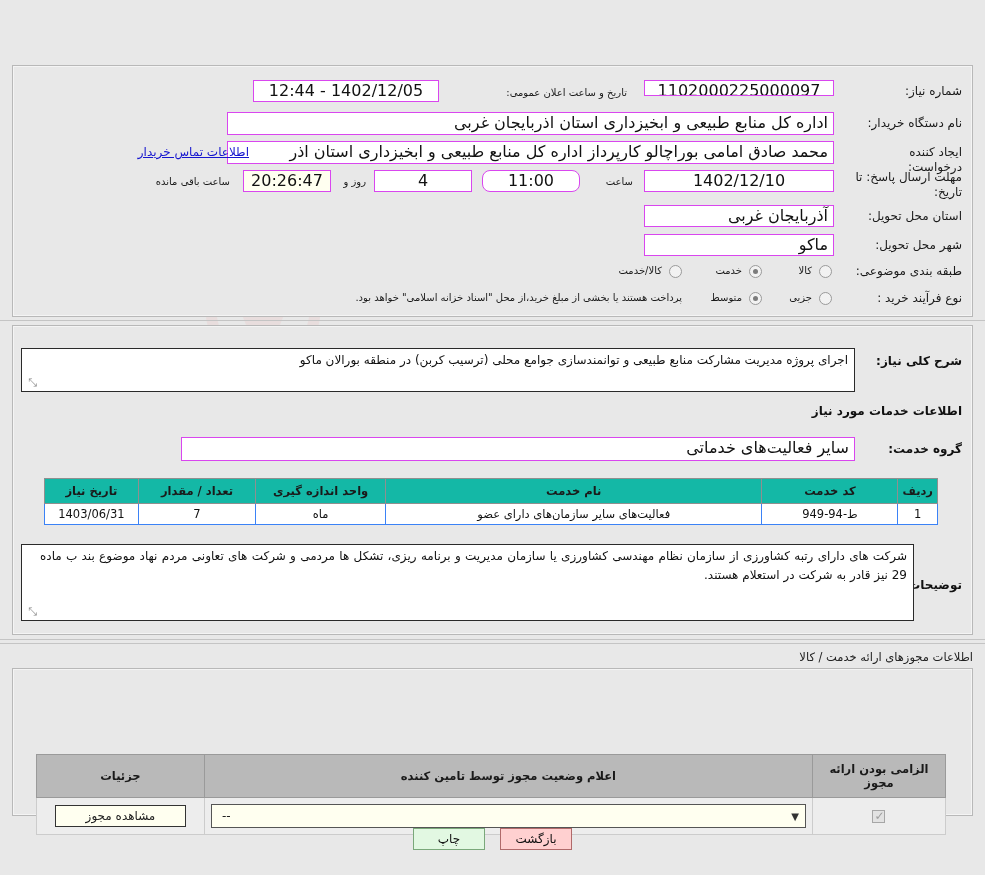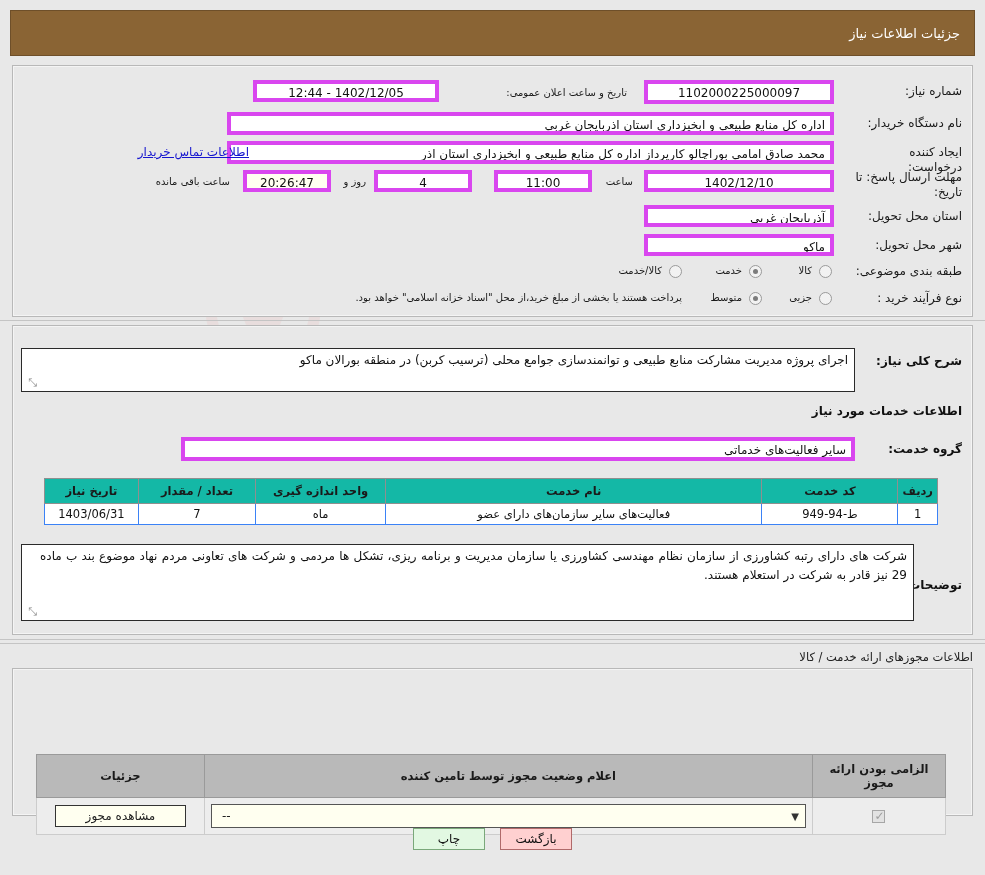--- a/index.html
+++ b/index.html
@@ -61,22 +61,22 @@
     text-align: right;
     line-height: 15px;
   }
   .inline-label {
     position: absolute; font-size: 10px; color:#1a1a1a; line-height: 18px;
   }
 
   .tbox {
     position: absolute;
     background: #ffffff;
-    border: 4px solid #d946ef;
-    font-size: 12px;
+    border: 1px solid #d946ef;
+    font-size: 16px;
     color: #111;
     padding: 1px 5px;
     line-height: 17px;
     white-space: nowrap;
     overflow: hidden;
     font-family: "DejaVu Sans", "Liberation Sans", sans-serif;
     margin-left: 25px;
   }
   .tbox.center { text-align: center; }
   .tbox.right  { text-align: right; }
@@ -191,45 +191,40 @@
   <div class="watermark">
     <div class="wm-inner">
       <svg class="wm-shield" width="120" height="140" viewBox="0 0 120 140">
         <path d="M60 6 L112 26 L112 74 C112 108 88 126 60 136 C32 126 8 108 8 74 L8 26 Z" fill="none" stroke="#e9bcbc" stroke-width="11"></path>
         <path d="M34 52 L52 96 L60 74 L68 96 L86 52" fill="none" stroke="#e9bcbc" stroke-width="12" stroke-linejoin="round"></path>
       </svg>
       <div class="wm-text">AriaTender.net</div>
     </div>
   </div>
 
-  <div class="hdr-wrap">
-    <div class="header-bar">
-      <span>جزئیات اطلاعات نیاز</span>
-    </div>
-  </div>
 
   <div class="panel" id="panel-top">
 
     <div class="fld-label" style="right:10px; top:18px; width:110px;">شماره نیاز:</div>
-    <div class="tbox center" style="right:138px; top:14px; width:190px; height:24px;">1102000225000097</div>
+    <div class="tbox center" style="right:138px; top:14px; width:190px; height:16px;">1102000225000097</div>
 
     <div class="inline-label" style="right:345px; top:18px;">تاریخ و ساعت اعلان عمومی:</div>
     <div class="tbox center" style="right:533px; top:14px; width:186px; height:22px;">1402/12/05 - 12:44</div>
 
     <div class="fld-label" style="right:10px; top:50px; width:110px;">نام دستگاه خریدار:</div>
     <div class="tbox right" style="right:138px; top:46px; width:607px; height:23px;">اداره کل منابع طبیعی و ابخیزداری استان اذربایجان غربی</div>
 
     <div class="fld-label" style="right:10px; top:79px; width:110px;">ایجاد کننده درخواست:</div>
     <div class="tbox right" style="right:138px; top:75px; width:607px; height:23px;">محمد صادق امامی بوراچالو کارپرداز اداره کل منابع طبیعی و ابخیزداری استان اذر</div>
     <a class="linkish" href="#" style="position:absolute; right:723px; top:79px; font-size:12px;">اطلاعات تماس خریدار</a>
 
     <div class="fld-label" style="right:10px; top:104px; width:110px;">مهلت ارسال پاسخ: تا تاریخ:</div>
     <div class="tbox center" style="right:138px; top:104px; width:190px; height:22px;">1402/12/10</div>
     <div class="inline-label" style="right:339px; top:107px;">ساعت</div>
-    <div class="tbox center" style="right:380px; top:104px; width:98px; height:22px;">11:00</div>
+    <div class="tbox center" style="right:392px; top:104px; width:98px; height:22px;border-radius:8px;">11:00</div>
     <div class="tbox center" style="right:500px; top:104px; width:98px; height:22px;">4</div>
     <div class="inline-label" style="right:606px; top:107px;">روز و</div>
     <div class="tbox cream center" style="right:641px; top:104px; width:88px; height:22px;">20:26:47</div>
     <div class="inline-label" style="right:742px; top:107px;">ساعت باقی مانده</div>
 
     <div class="fld-label" style="right:10px; top:143px; width:110px;">استان محل تحویل:</div>
     <div class="tbox right" style="right:138px; top:139px; width:190px; height:22px;">آذربایجان غربی</div>
 
     <div class="fld-label" style="right:10px; top:172px; width:110px;">شهر محل تحویل:</div>
     <div class="tbox right" style="right:138px; top:168px; width:190px; height:22px;">ماکو</div>

